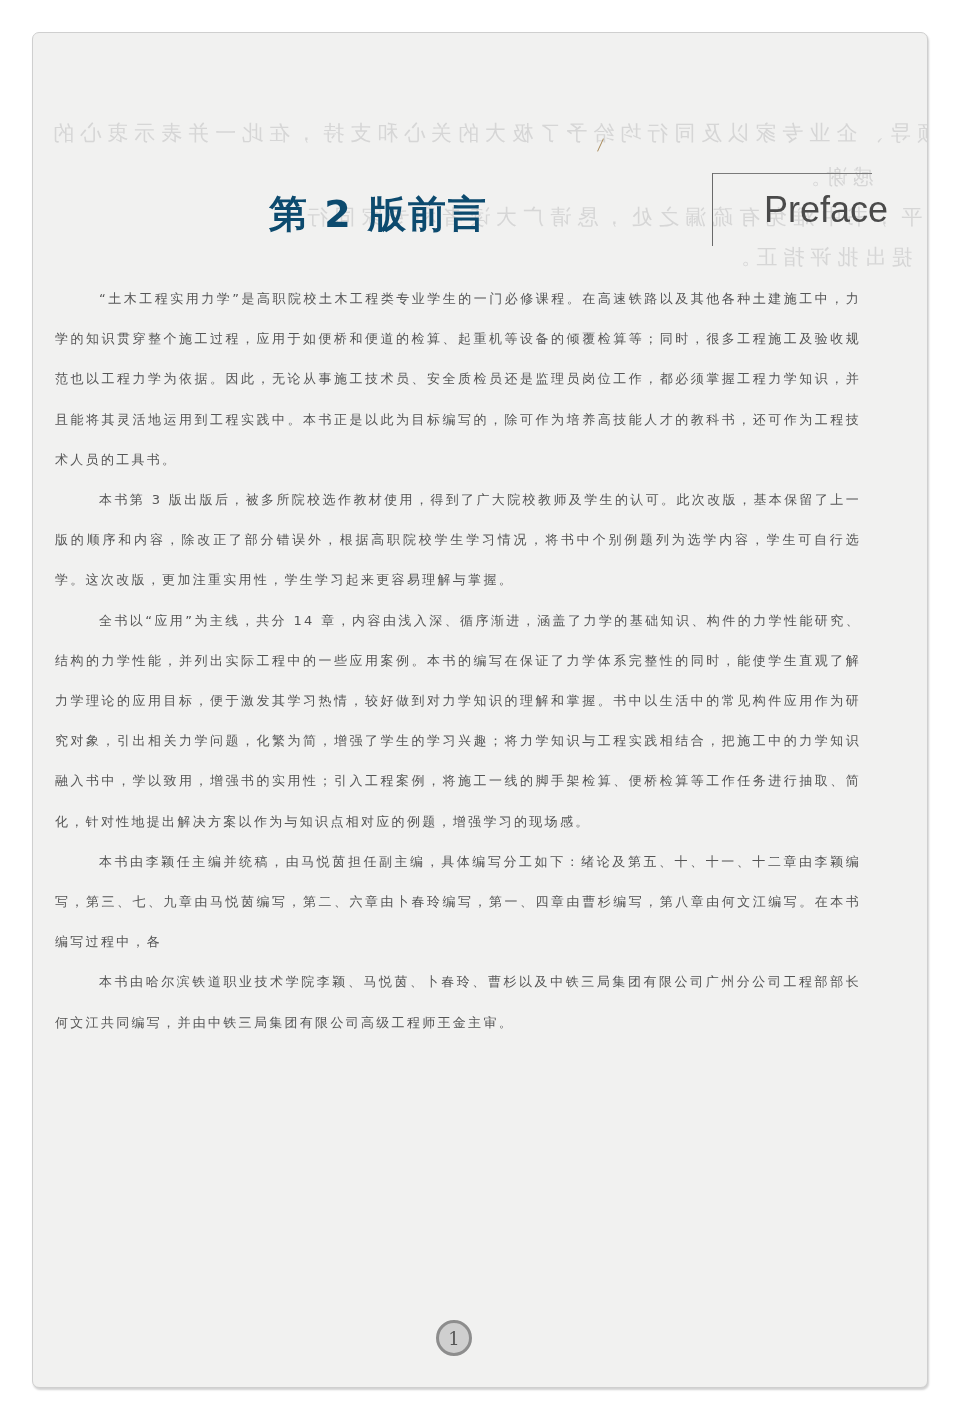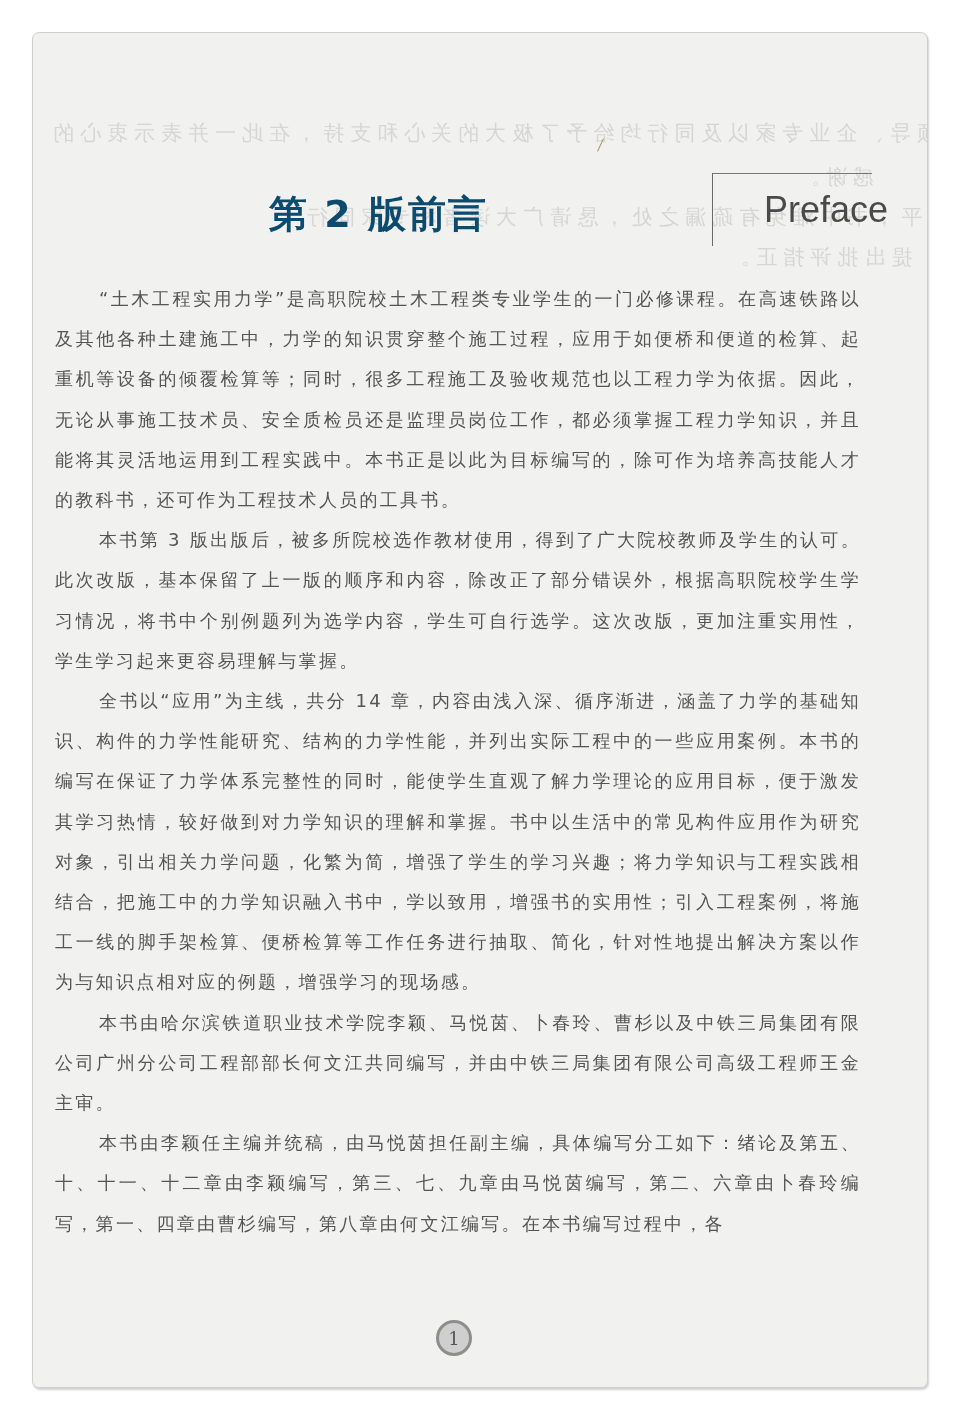--- a/index.html
+++ b/index.html
@@ -84,21 +84,21 @@
       color: #4a4a4a;
       white-space: nowrap;
       margin-left: 36px;
     }
     .body-text {
       position: absolute;
       left: 22px;
       top: 246px;
       width: 806px;
       color: #555555;
-      font-size: 18px;
+      font-size: 13px;
       line-height: 40.2px;
       letter-spacing: 2.3px;
       text-align: justify;
     }
     .body-text p {
       margin: 0;
       text-indent: 44px;
     }
     .page-num {
       position: absolute;
@@ -143,21 +143,21 @@
     <div class="title-rule-h"></div>
     <div class="title-rule-v"></div>
     <div class="title-cn">第 2 版前言</div>
     <div class="title-en">Preface</div>
   </div>
 
   <div class="body-text">
     <p>“土木工程实用力学”是高职院校土木工程类专业学生的一门必修课程。在高速铁路以及其他各种土建施工中，力学的知识贯穿整个施工过程，应用于如便桥和便道的检算、起重机等设备的倾覆检算等；同时，很多工程施工及验收规范也以工程力学为依据。因此，无论从事施工技术员、安全质检员还是监理员岗位工作，都必须掌握工程力学知识，并且能将其灵活地运用到工程实践中。本书正是以此为目标编写的，除可作为培养高技能人才的教科书，还可作为工程技术人员的工具书。</p>
     <p>本书第 3 版出版后，被多所院校选作教材使用，得到了广大院校教师及学生的认可。此次改版，基本保留了上一版的顺序和内容，除改正了部分错误外，根据高职院校学生学习情况，将书中个别例题列为选学内容，学生可自行选学。这次改版，更加注重实用性，学生学习起来更容易理解与掌握。</p>
     <p>全书以“应用”为主线，共分 14 章，内容由浅入深、循序渐进，涵盖了力学的基础知识、构件的力学性能研究、结构的力学性能，并列出实际工程中的一些应用案例。本书的编写在保证了力学体系完整性的同时，能使学生直观了解力学理论的应用目标，便于激发其学习热情，较好做到对力学知识的理解和掌握。书中以生活中的常见构件应用作为研究对象，引出相关力学问题，化繁为简，增强了学生的学习兴趣；将力学知识与工程实践相结合，把施工中的力学知识融入书中，学以致用，增强书的实用性；引入工程案例，将施工一线的脚手架检算、便桥检算等工作任务进行抽取、简化，针对性地提出解决方案以作为与知识点相对应的例题，增强学习的现场感。</p>
+    <p>本书由李颖任主编并统稿，由马悦茵担任副主编，具体编写分工如下：绪论及第五、十、十一、十二章由李颖编写，第三、七、九章由马悦茵编写，第二、六章由卜春玲编写，第一、四章由曹杉编写，第八章由何文江编写。在本书编写过程中，各</p>
     <p>本书由哈尔滨铁道职业技术学院李颖、马悦茵、卜春玲、曹杉以及中铁三局集团有限公司广州分公司工程部部长何文江共同编写，并由中铁三局集团有限公司高级工程师王金主审。</p>
-    <p>本书由李颖任主编并统稿，由马悦茵担任副主编，具体编写分工如下：绪论及第五、十、十一、十二章由李颖编写，第三、七、九章由马悦茵编写，第二、六章由卜春玲编写，第一、四章由曹杉编写，第八章由何文江编写。在本书编写过程中，各</p>
   </div>
 
   <div class="page-num">
     <span>1</span>
   </div>
 
 </div>
 
 </body></html>

